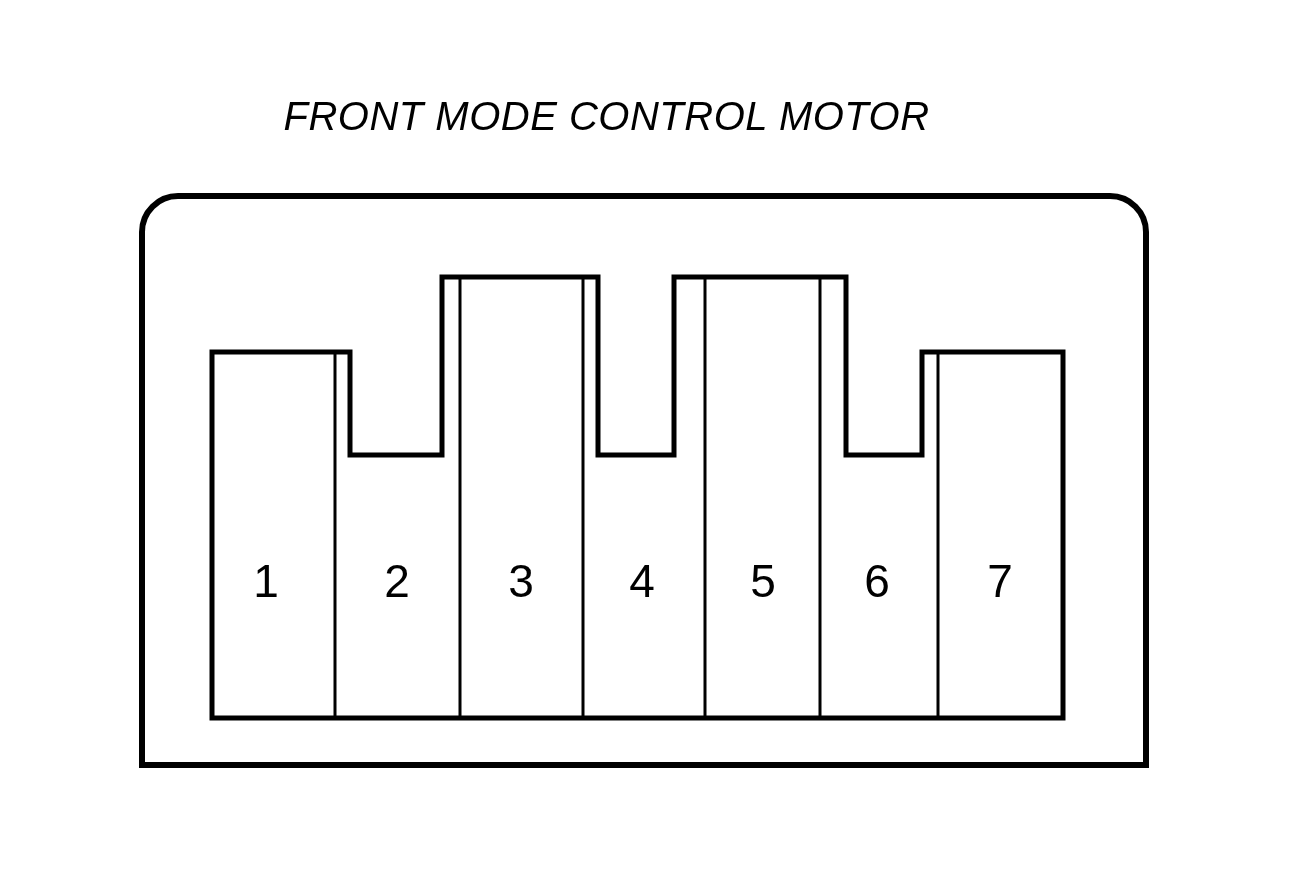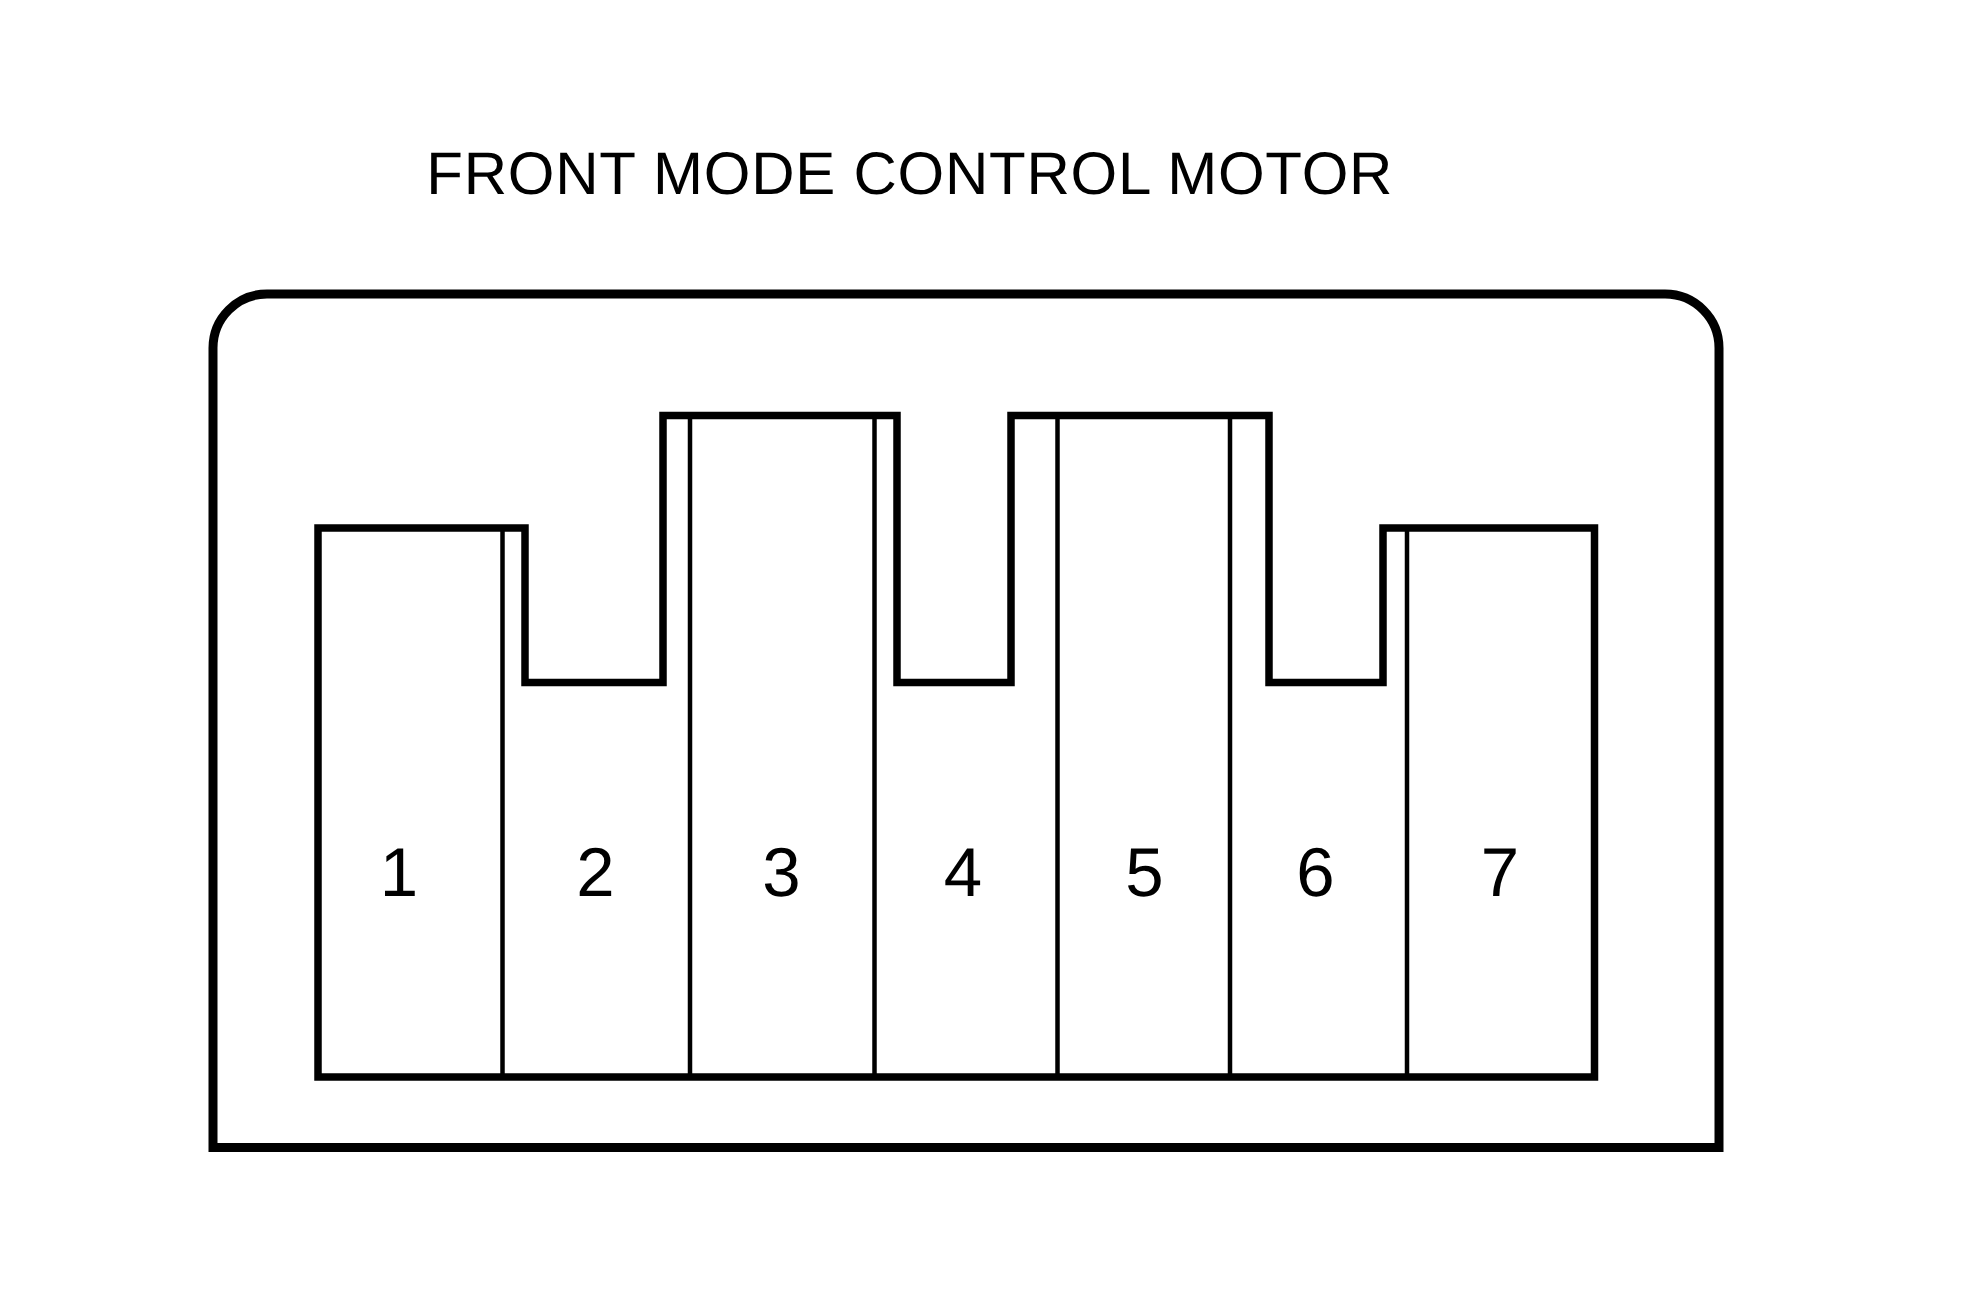--- a/index.html
+++ b/index.html
@@ -24,20 +24,21 @@
     top: 94px;
     left: 0;
     width: 1213px;
     text-align: center;
     font-family: "Liberation Sans", sans-serif;
     font-size: 40px;
     font-weight: 400;
     letter-spacing: 0.5px;
     color: #000000;
     white-space: nowrap;
+    font-style: italic;
   }
   #connector-svg {
     position: absolute;
     top: 0;
     left: 0;
   }
   .pin-number {
     font-family: "Liberation Sans", sans-serif;
     font-size: 46px;
     fill: #000000;

